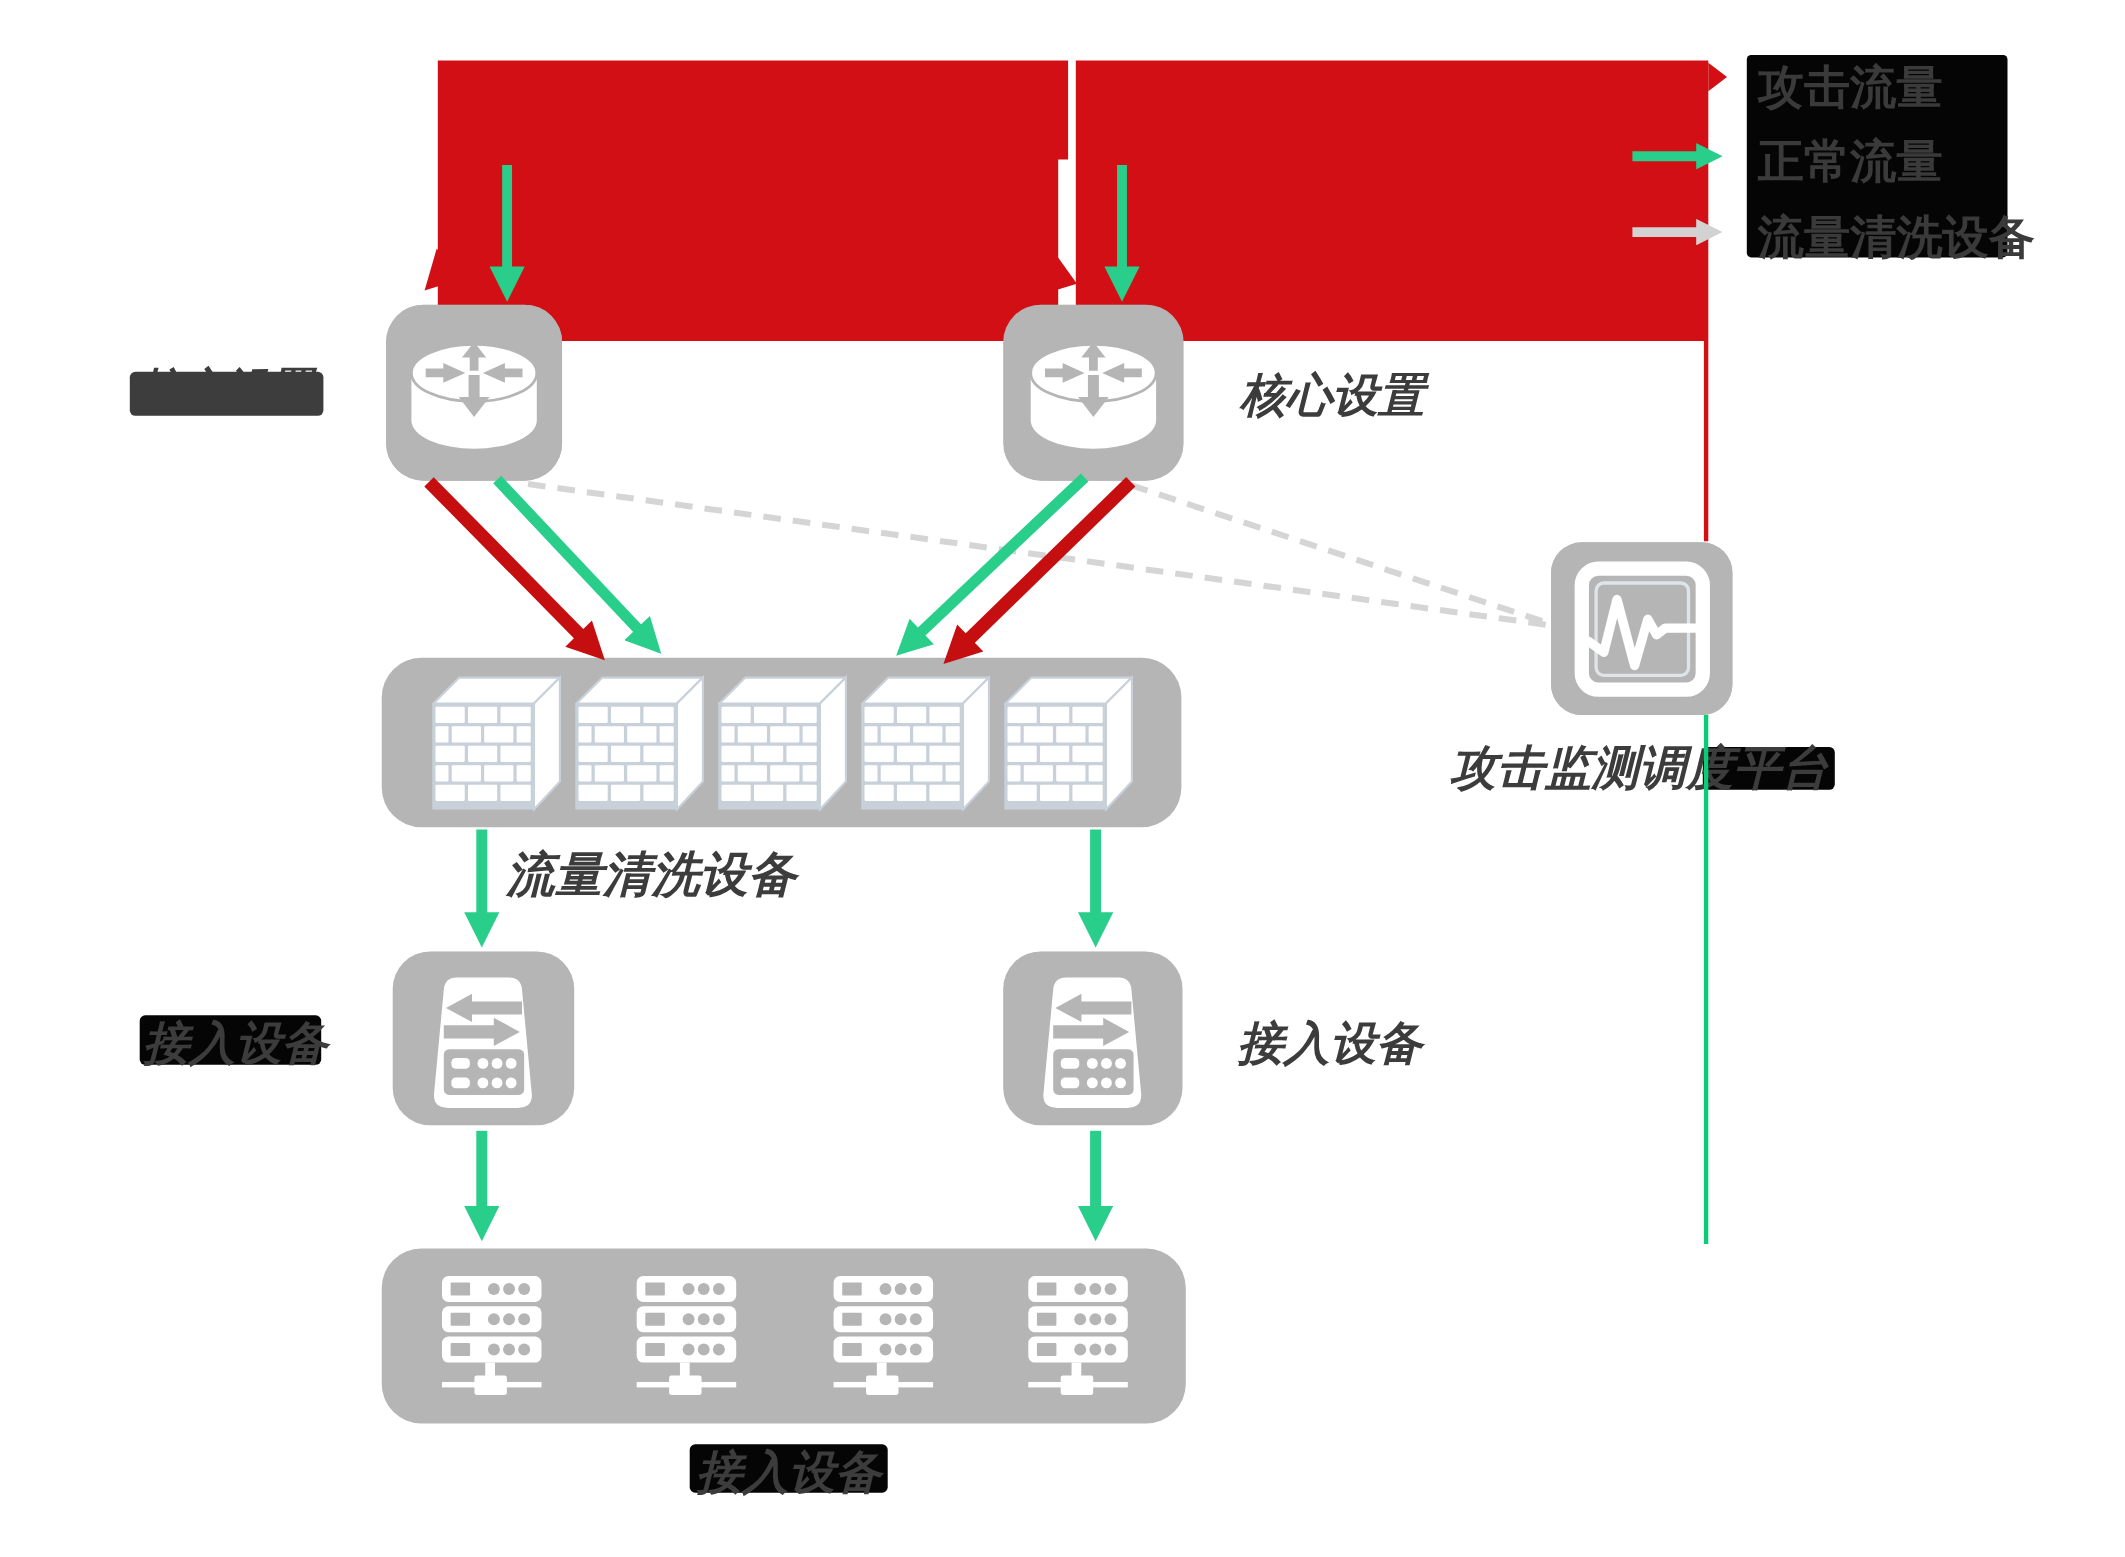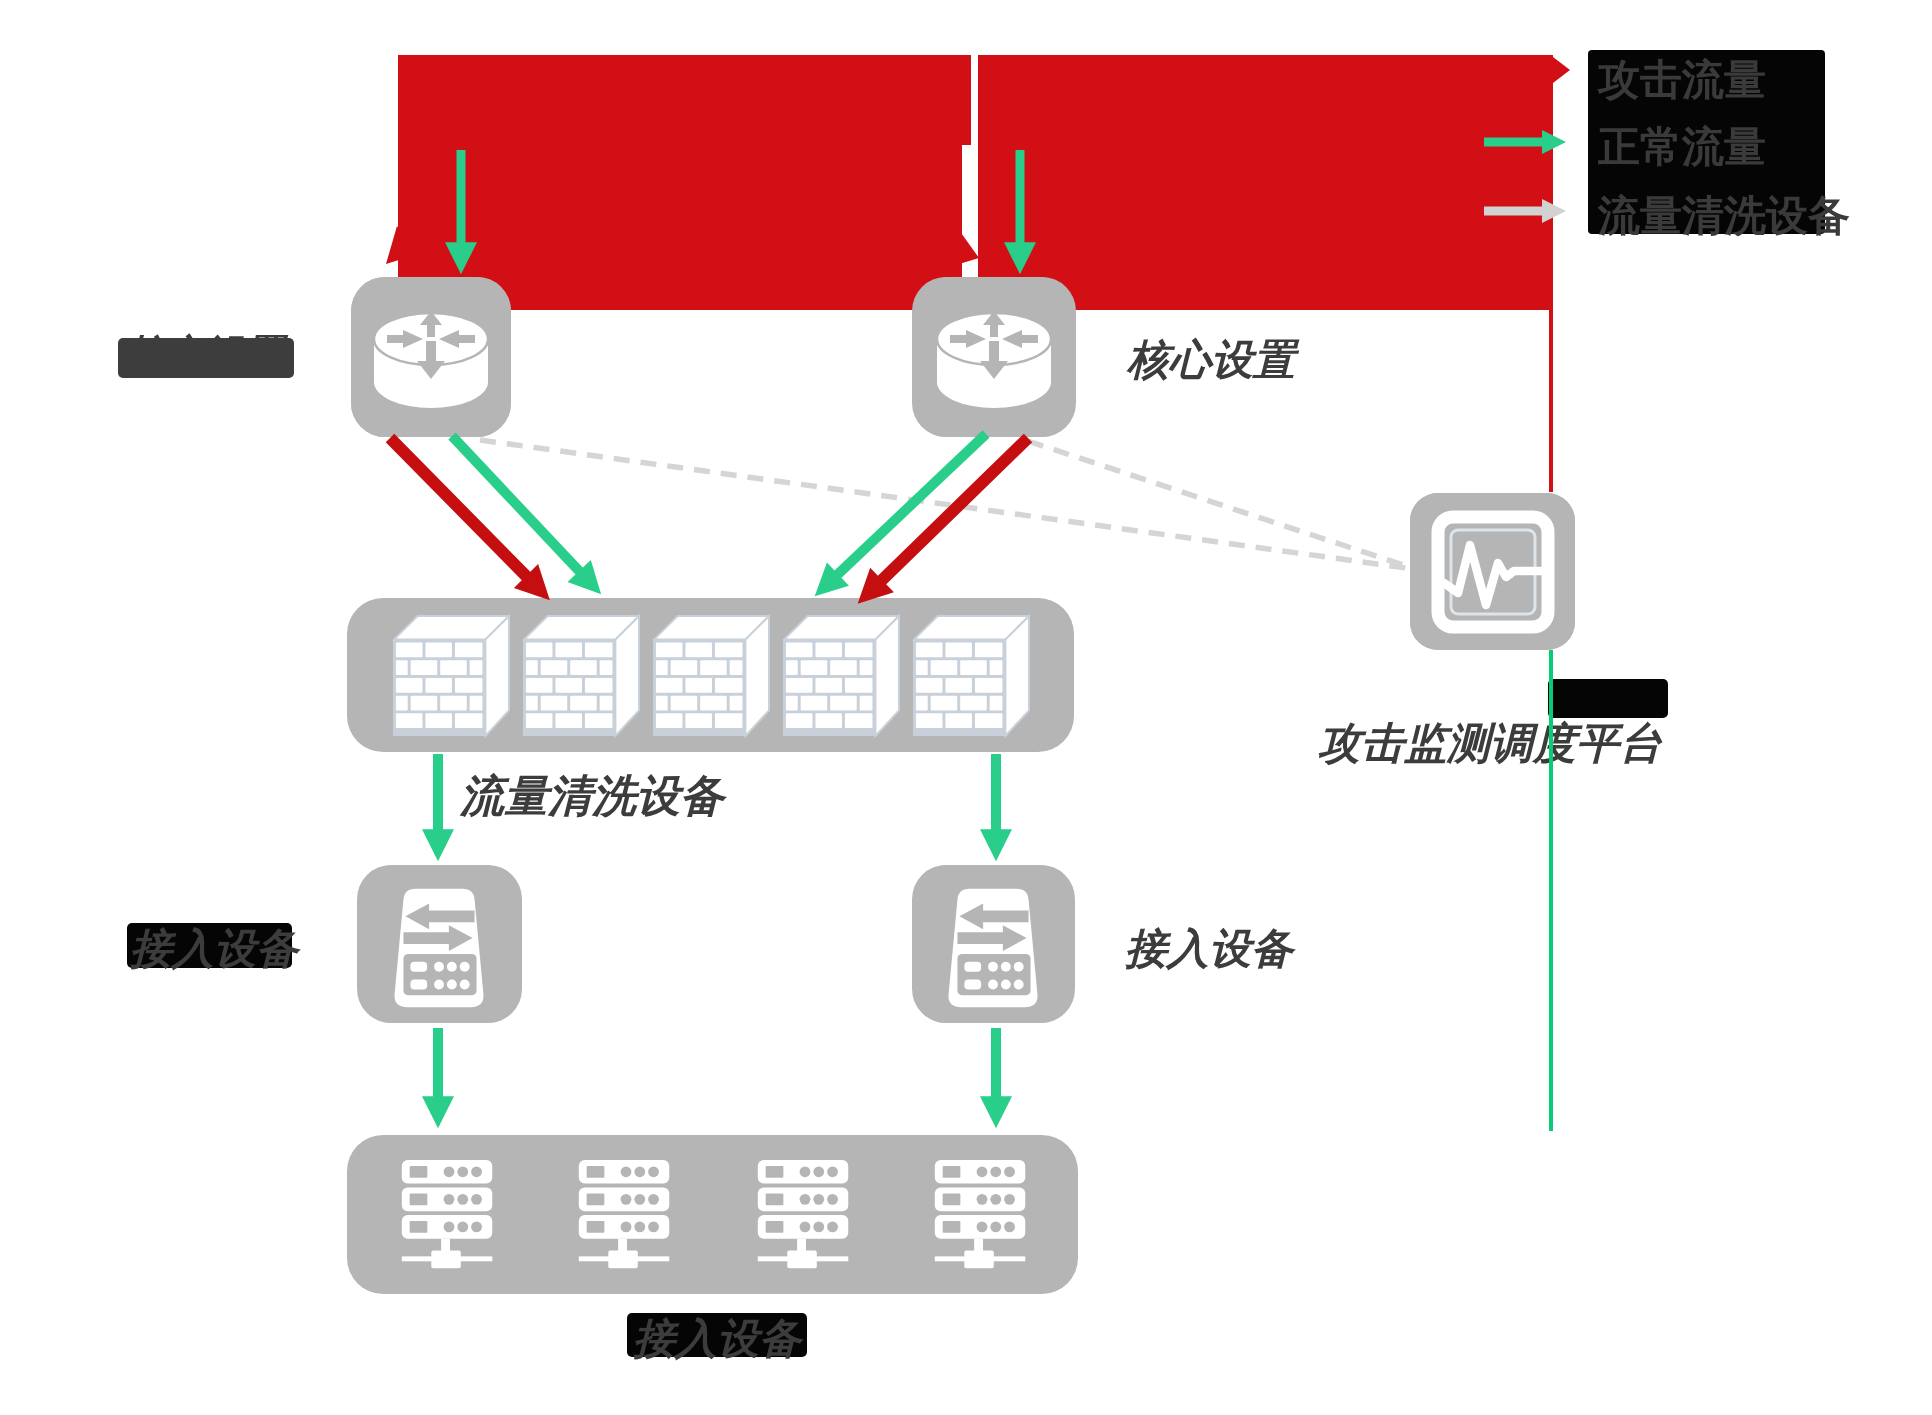--- a/index.html
+++ b/index.html
@@ -205,21 +205,21 @@
   <div class="label under" style="left:124px;top:333px;font-size:40px;">核心设置</div>
   <div class="coverbox" style="left:118px;top:338px;width:176px;height:40px;z-index:2;"></div>
 
   <div class="label" style="left:1127px;top:337px;font-size:42px;">核心设置</div>
 
   <div class="label" id="cleaning-label" style="left:460px;top:770px;width:510px;">
     <div>流量清洗设备</div>
   </div>
 
   <div class="blackbox under" style="left:1548px;top:679px;width:120px;height:39px;z-index:2;"></div>
-  <div class="label" style="left:1318px;top:676px;font-size:43px;z-index:2;margin-top:44px;">攻击监测调度平台</div>
+  <div class="label" style="left:1318px;top:676px;font-size:43px;z-index:2;">攻击监测调度平台</div>
 
   <div class="blackbox" style="left:127px;top:923px;width:165px;height:45px;z-index:2;"></div>
   <div class="label" style="left:130px;top:926px;font-size:42px;z-index:2;">接入设备</div>
 
   <div class="label" style="left:1125px;top:926px;font-size:42px;">接入设备</div>
 
   <div class="blackbox" style="left:627px;top:1313px;width:180px;height:44px;z-index:2;"></div>
   <div class="label" style="left:633px;top:1316px;font-size:42px;z-index:2;">接入设备</div>
 
   <div class="blackbox" id="legend-box" style="left:1588px;top:50px;width:237px;height:184px;border-radius:4px;"></div>

